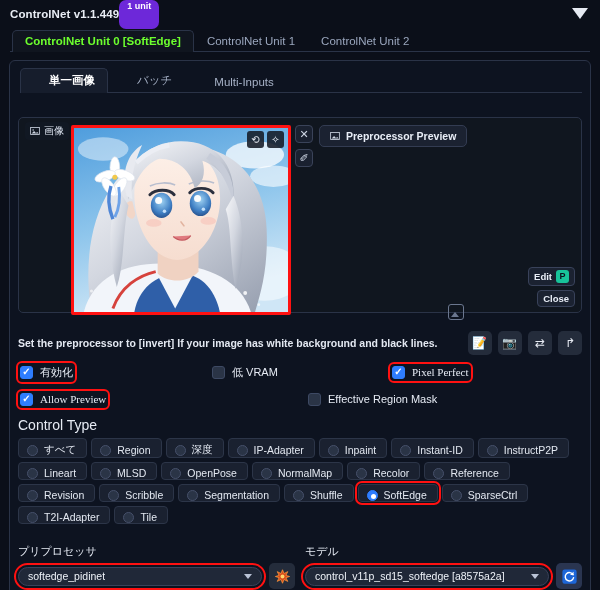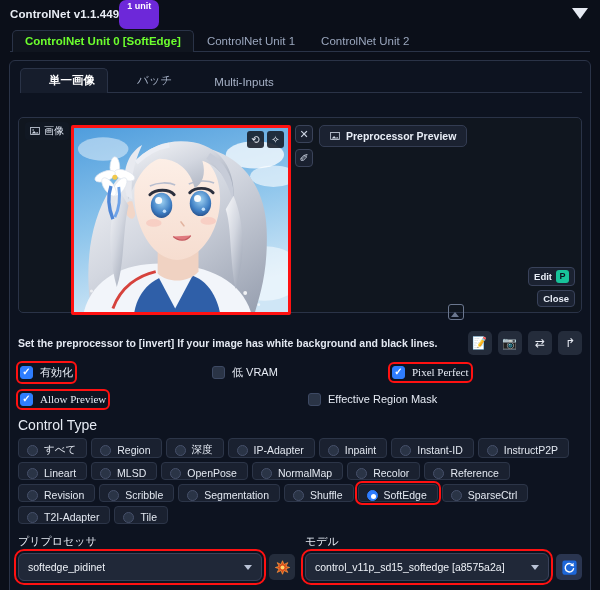--- a/index.html
+++ b/index.html
@@ -293,33 +293,33 @@
   .ct-item.sel .radio::after {
     content: ""; position: absolute;
     left: 3px; top: 3px; width: 5px; height: 5px;
     border-radius: 50%; background: #fff;
   }
   .ct-item.sel { outline: 2px solid #ff1111; outline-offset: 1px; }
 
   
   .bottom {
     display: flex; gap: 10px;
-    margin-top: 10px;
+    margin-top: 20px;
   }
   .field { flex: 1; min-width: 0; }
   .field-label {
     font-size: 11px; color: #e6ebf4; margin-bottom: 4px;
   }
   .field-row { display: flex; align-items: center; gap: 7px; }
   .select {
     flex: 1; min-width: 0;
     background: #202838;
     border: 1px solid #39425a;
-    border-radius: 6px;
-    height: 28px;
+    border-radius: 14px;
+    height: 19px;
     display: flex; align-items: center; justify-content: space-between;
     padding: 0 9px;
     font-size: 10.5px; color: #eef2f8;
     cursor: pointer;
     outline: 2px solid #ff1111; outline-offset: 2px;
     overflow: hidden;
   }
   .select .val { overflow: hidden; text-overflow: ellipsis; white-space: nowrap; }
   .caret {
     width: 0; height: 0; flex: none;

